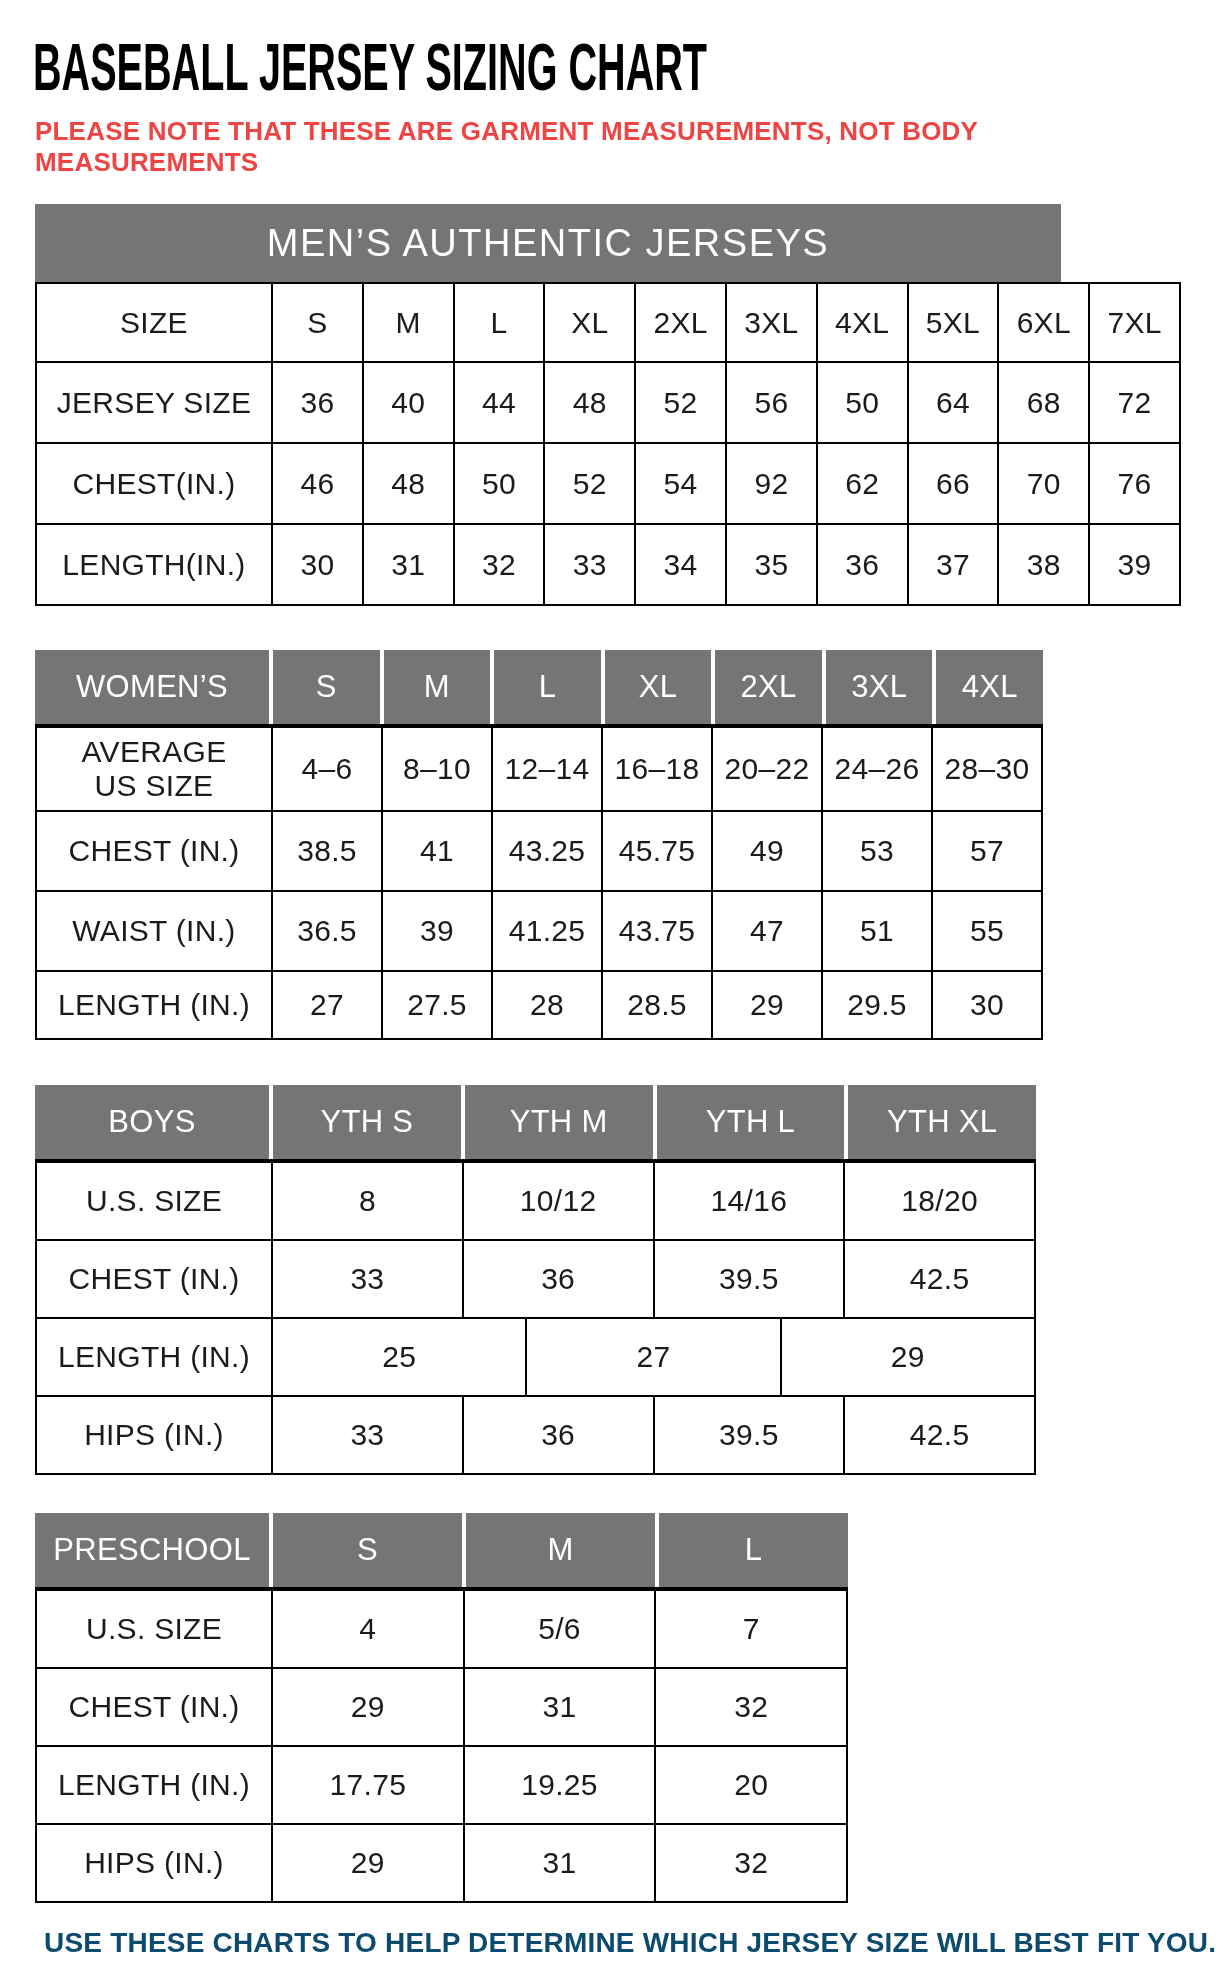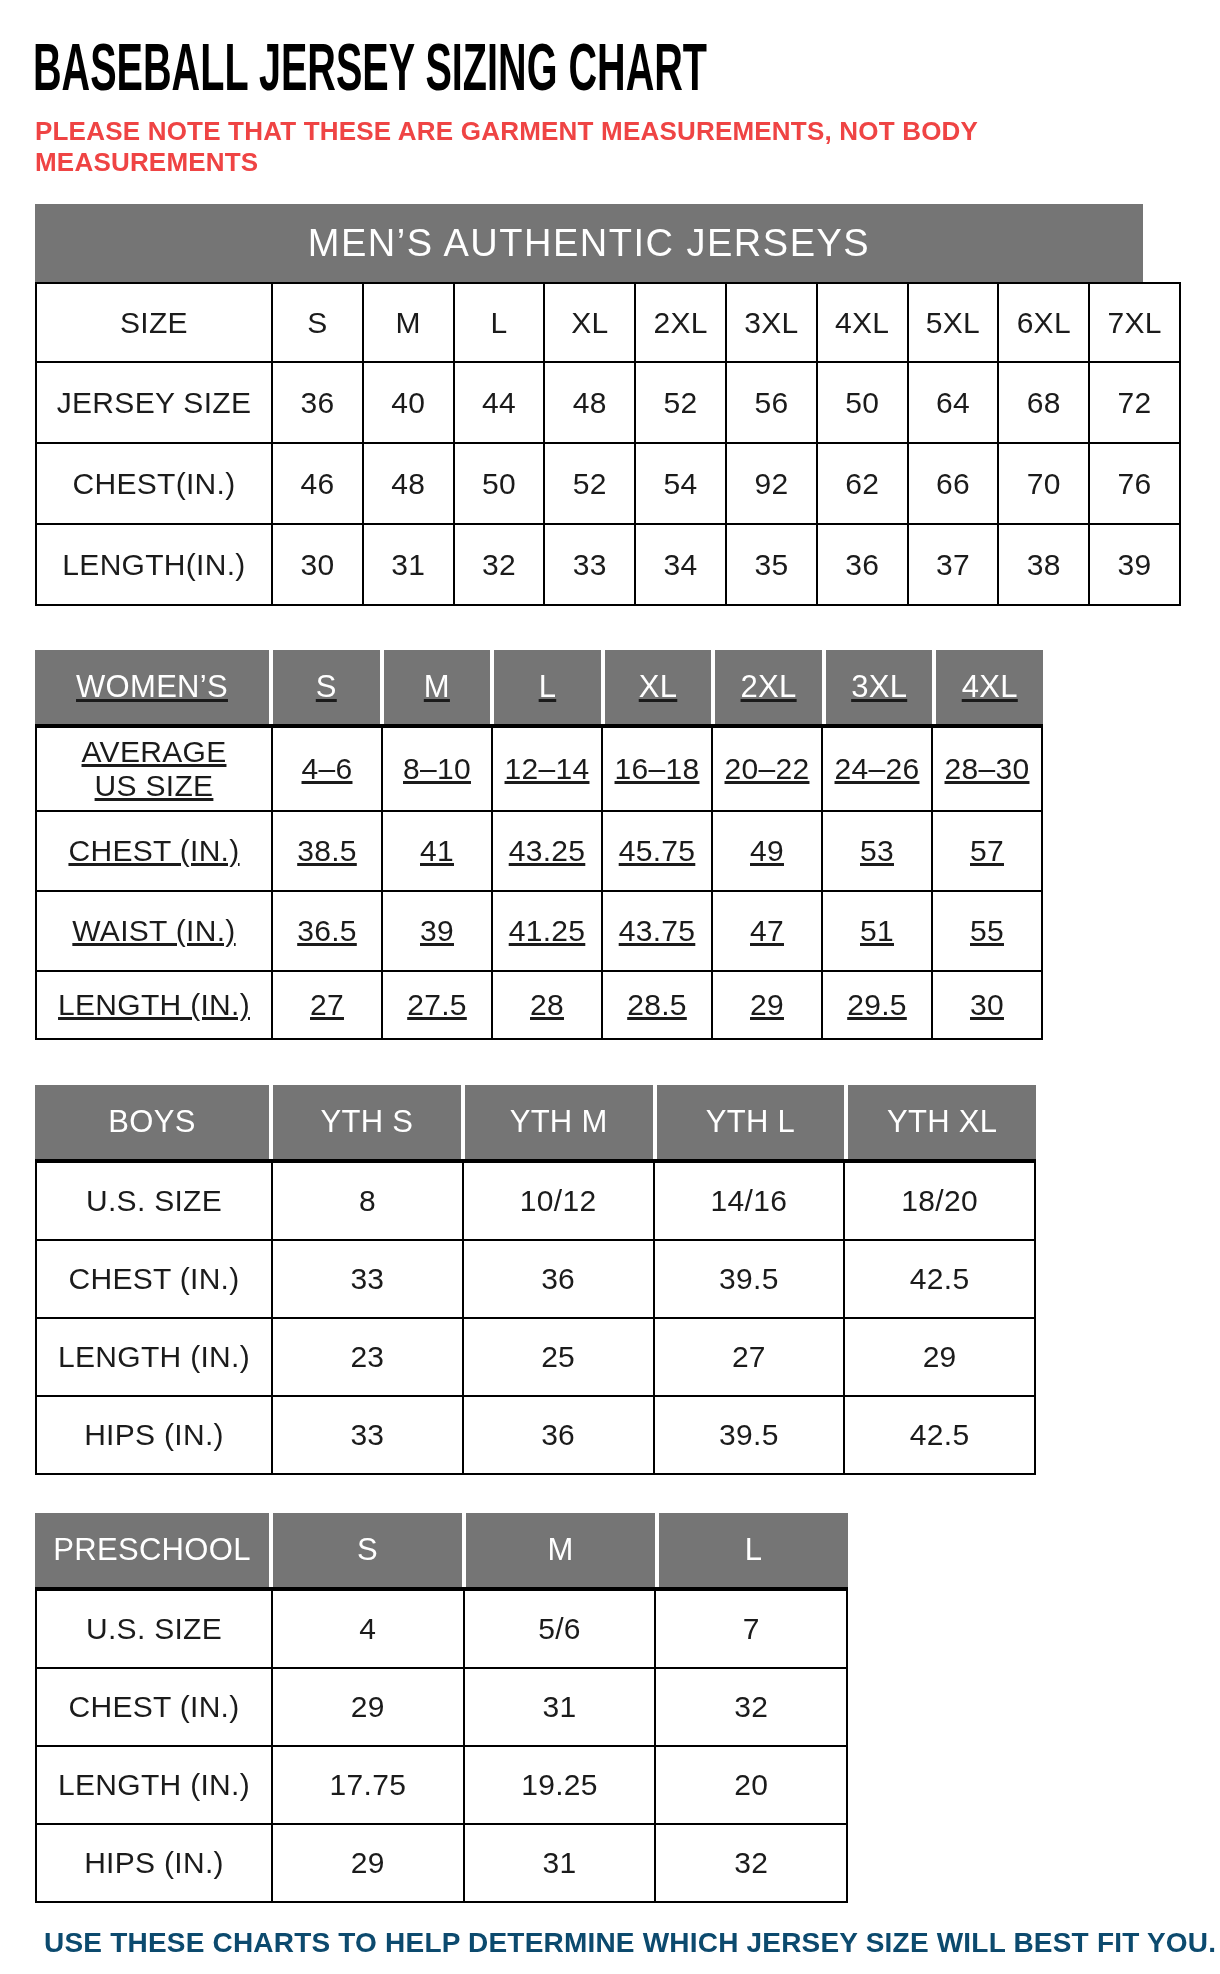--- a/index.html
+++ b/index.html
@@ -23,29 +23,29 @@
   .note {
     margin: 16px 0 0 35px;
     width: 960px;
     color: #ef4444;
     font-size: 26px; font-weight: bold; line-height: 31px;
     letter-spacing: 0.2px;
   }
 
   .banner {
     margin: 26px 0 0 35px;
-    width: 1108px; height: 78px;
+    width: 1026px; height: 78px;
     background: #757575; color: #fff;
     display: flex; align-items: center; justify-content: center;
     font-size: 38px; letter-spacing: 1.5px;
   }
 
   .sizing-table { margin-left: 35px; }
   .t-men       { width: 1146px; }
-  .t-women     { width: 1008px; margin-top: 44px; text-decoration: underline; }
+  .t-women     { width: 1008px; margin-top: 44px; }
   .t-boys      { width: 1001px; margin-top: 45px; }
   .t-preschool { width:  813px; margin-top: 38px; }
 
   .row { display: flex; }
   .cell {
     flex: 1 1 0;
     display: flex; align-items: center; justify-content: center;
     text-align: center;
     font-size: 30px; letter-spacing: 0.3px; line-height: 1.12;
     white-space: pre-line;
@@ -219,21 +219,20 @@
       </div>
       <div class="row brow">
         <div class="cell">CHEST (IN.)</div>
         <div class="cell">33</div>
         <div class="cell">36</div>
         <div class="cell">39.5</div>
         <div class="cell">42.5</div>
       </div>
       <div class="row brow">
         <div class="cell">LENGTH (IN.)</div>
-        <div class="cell">23</div>
         <div class="cell">25</div>
         <div class="cell">27</div>
         <div class="cell">29</div>
       </div>
       <div class="row brow">
         <div class="cell">HIPS (IN.)</div>
         <div class="cell">33</div>
         <div class="cell">36</div>
         <div class="cell">39.5</div>
         <div class="cell">42.5</div>

